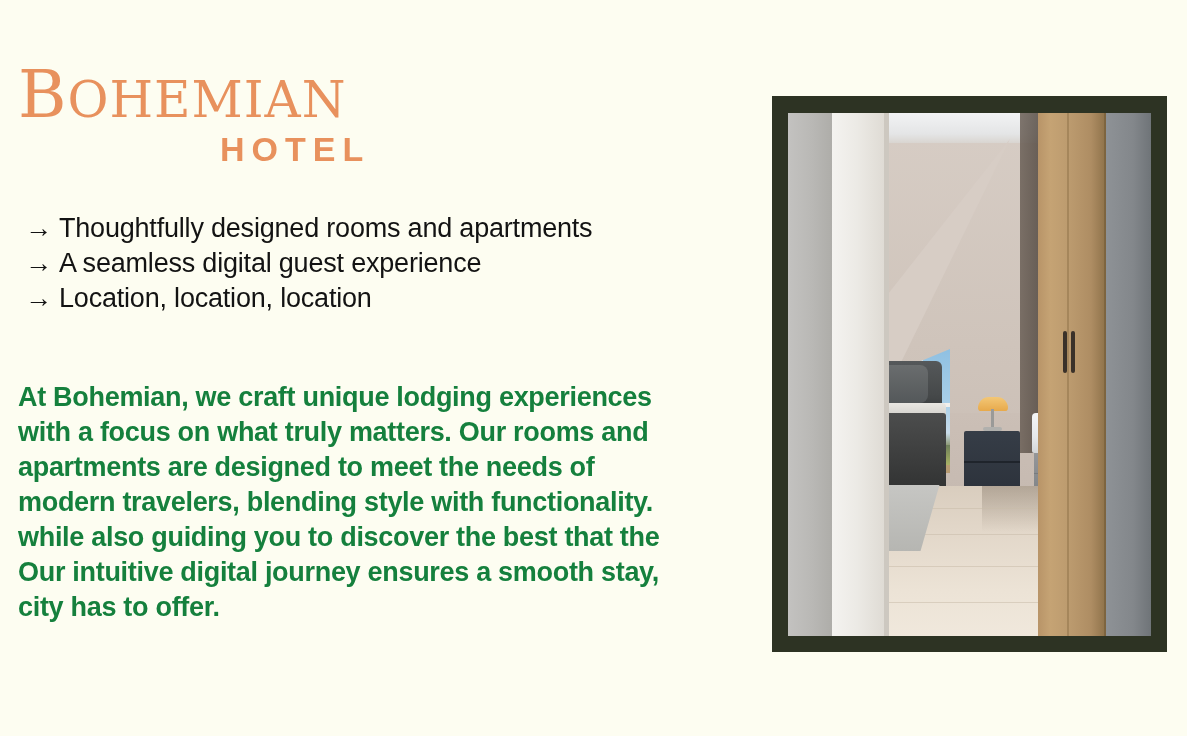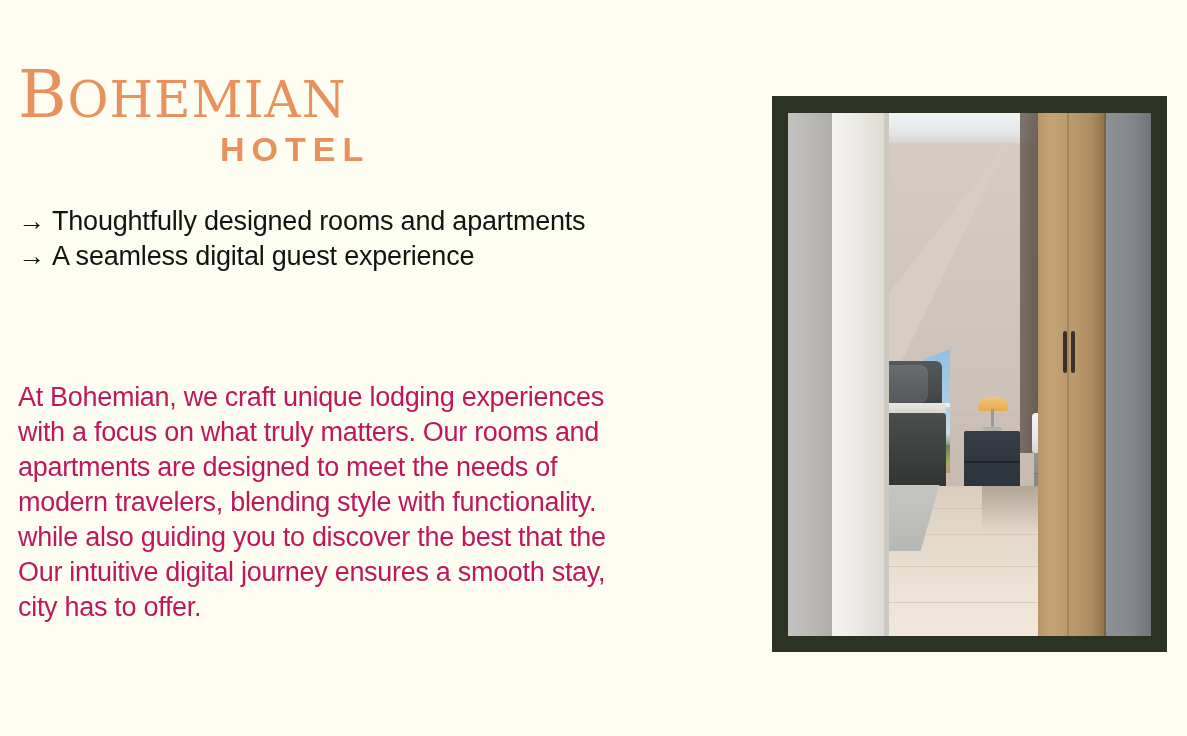--- a/index.html
+++ b/index.html
@@ -61,21 +61,21 @@
     font-family: "Liberation Sans", sans-serif;
     font-size: 34px;
     font-weight: 600;
     letter-spacing: 7px;
     color: #e8915d;
     line-height: 1;
   }
 
   .bullet-list {
     list-style: none;
-    margin: 0;
+    margin: 7px;
     padding: 0;
     position: absolute;
     left: 0px;
     top: 152px;
     width: 700px;
   }
   .bullet-list li {
     font-size: 27px;
     line-height: 35px;
     color: #131313;
@@ -89,22 +89,22 @@
     color: #131313;
   }
 
   .body-copy {
     position: absolute;
     left: 0px;
     top: 328px;
     width: 660px;
     font-size: 27px;
     line-height: 35px;
-    color: #be185d;
-    font-weight: 400;
+    color: #15803d;
+    font-weight: 700;
     letter-spacing: -0.3px;
   }
   .body-copy .ln {
     display: block;
     white-space: nowrap;
   }
 
   
   .photo-frame {
     position: absolute;
@@ -335,20 +335,21 @@
   <div class="left-col">
 
     <div class="brand-block">
       <div class="brand-word"><span class="cap">B</span><span class="sc">OHEMIAN</span></div>
       <div class="brand-sub">HOTEL</div>
     </div>
 
     <ul class="bullet-list">
       <li><span class="bullet-arrow">→</span><span>Thoughtfully designed rooms and apartments</span></li>
       <li><span class="bullet-arrow">→</span><span>A seamless digital guest experience</span></li>
+      <li><span class="bullet-arrow">→</span><span>Location, location, location</span></li>
     </ul>
 
     <div class="body-copy">
       <span class="ln">At Bohemian, we craft unique lodging experiences</span>
       <span class="ln">with a focus on what truly matters. Our rooms and</span>
       <span class="ln">apartments are designed to meet the needs of</span>
       <span class="ln">modern travelers, blending style with functionality.</span>
       <span class="ln">while also guiding you to discover the best that the</span>
       <span class="ln">Our intuitive digital journey ensures a smooth stay,</span>
       <span class="ln">city has to offer.</span>

